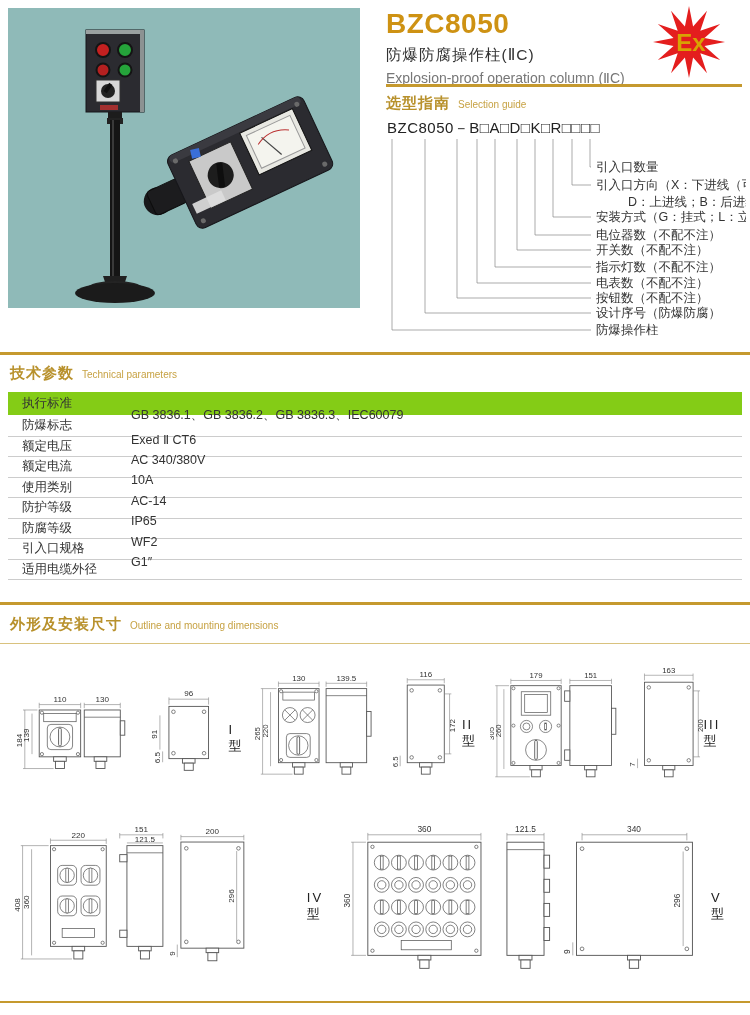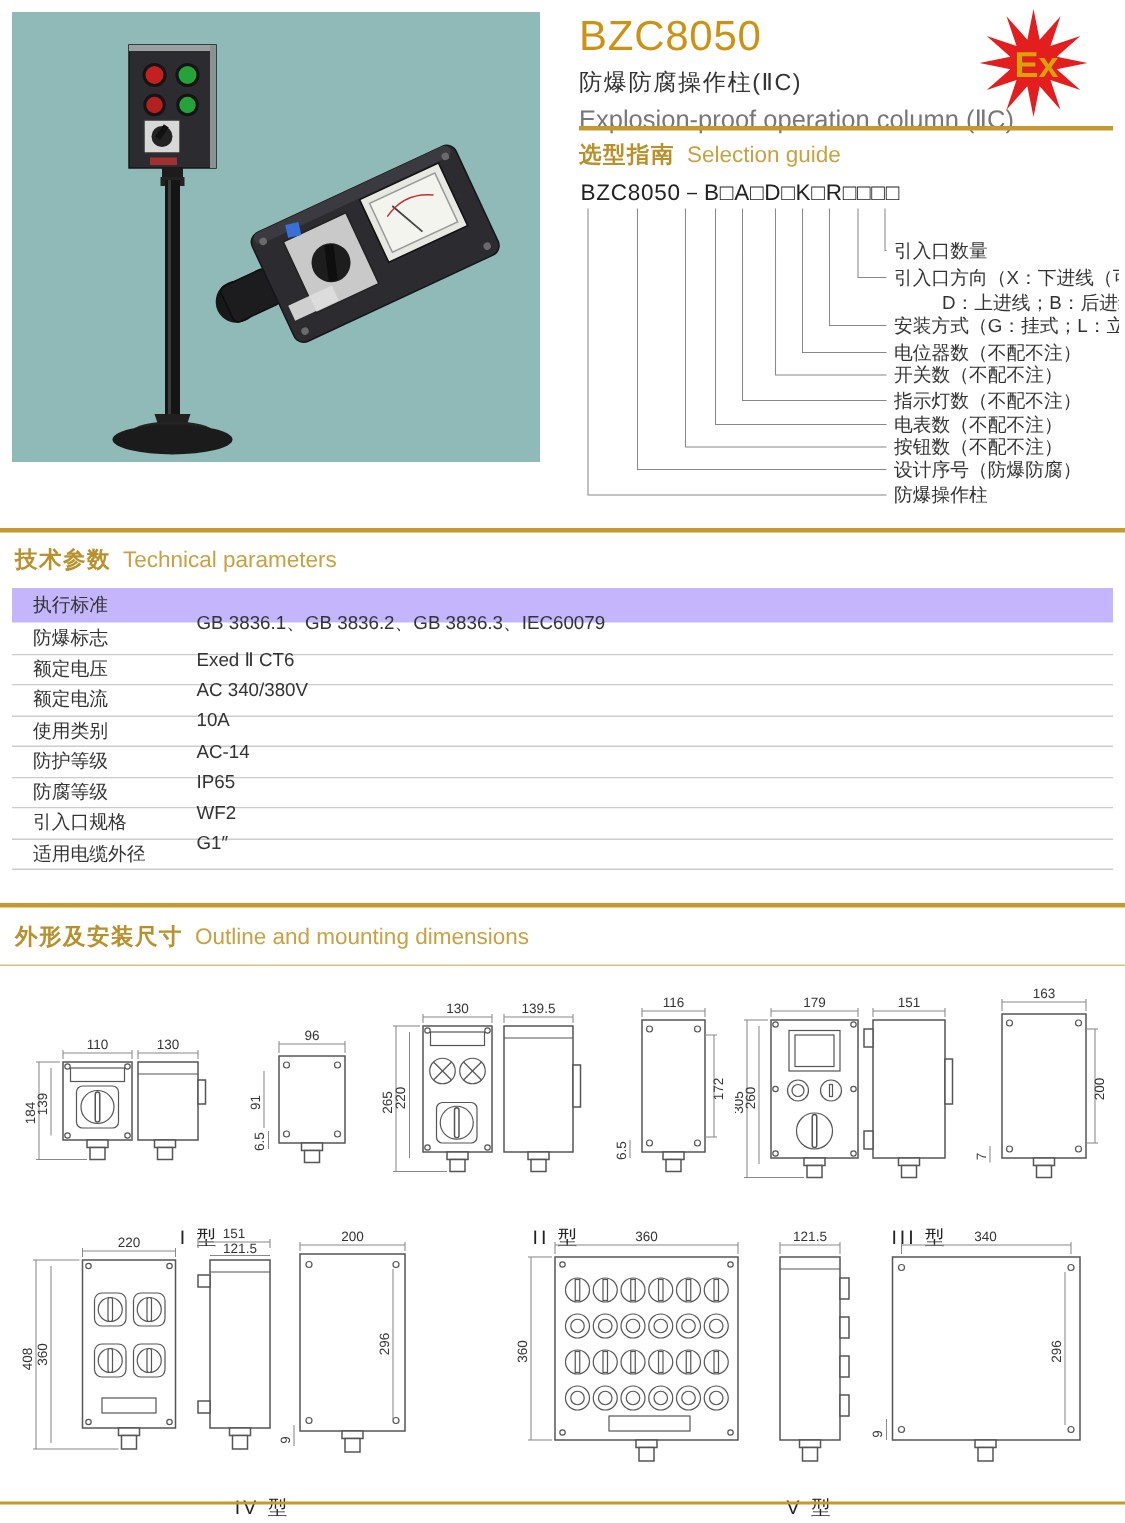--- a/index.html
+++ b/index.html
@@ -3,53 +3,53 @@
 <meta charset="utf-8">
 <style>
   * { margin:0; padding:0; box-sizing:border-box; }
   html,body { background:#fff; }
   body { font-family:"Liberation Sans","DejaVu Sans",sans-serif; }
   .page { position:relative; width:750px; height:1015px; background:#fff; overflow:hidden; }
 
   
   .photo-wrap { position:absolute; left:8px; top:8px; width:352px; height:300px; }
   .title-block { position:absolute; left:386px; top:8px; width:356px; }
-  .model-title { font-size:28px; font-weight:normal; color:#CE9213; letter-spacing:.5px; }
+  .model-title { font-size:28px; font-weight:bold; color:#CE9213; letter-spacing:.5px; }
   .title-cn { font-size:15.5px; color:#333; margin-top:5px; letter-spacing:1px; }
-  .title-en { font-size:17px; color:#777; margin-top:4px; }
+  .title-en { font-size:14px; color:#777; margin-top:4px; }
   .ex-logo { position:absolute; left:645px; top:4px; width:88px; height:76px; }
 
   .rule-gold { position:absolute; background:#C5992E; }
   .r1 { left:386px; top:84px; width:356px; height:3px; }
   .r2 { left:0; top:352px; width:750px; height:3px; }
   .r3 { left:0; top:602px; width:750px; height:3px; }
   .r4 { left:0; top:643px; width:750px; height:1px; background:#D9C27E; }
   .r5 { left:0; top:1001px; width:750px; height:2px; }
 
   .sec-head { position:absolute; display:flex; align-items:baseline; gap:8px; }
   .sec-cn { font-size:15px; font-weight:bold; color:#B8912C; letter-spacing:1px; }
-  .sec-en { font-size:15px; color:#C7A243; }
+  .sec-en { font-size:10px; color:#C7A243; }
   .sg-head { left:386px; top:94px; }
   .tp-head { left:10px; top:364px; }
   .od-head { left:10px; top:615px; }
 
   .model-code { position:absolute; left:387px; top:119px; font-size:15px; color:#222; letter-spacing:.5px; white-space:nowrap; }
   .tree-svg { position:absolute; left:380px; top:137px; }
 
   
   .tp-table { position:absolute; left:8px; top:392px; width:734px; font-size:12.5px; color:#333; }
   .trow { display:flex; align-items:stretch; height:20.5px; border-bottom:1px solid #cccccc; background:#fff; }
-  .trow.gold { height:24px; background:#c4b5fd; border-bottom:1px solid #fff; }
+  .trow.gold { height:24px; background:#84cc16; border-bottom:1px solid #fff; }
   .tlabel { width:104px; padding-left:14px; display:flex; align-items:center; flex-shrink:0; }
   .tvalue { flex:1; border-left:1px solid #b8b8b8; padding-left:18px; display:flex; align-items:center;margin-top:23px; }
 
   
   .draw-row1 { position:absolute; left:0; top:650px; width:750px; display:flex; align-items:flex-end; padding-left:14px; }
   .draw-row2 { position:absolute; left:0; top:816px; width:750px; display:flex; align-items:flex-end; padding-left:10px; }
-  .fig { display:flex; flex-direction:column; align-items:center; }
+  .fig { display:flex; flex-direction:row; align-items:center; }
   .fig-label { font-size:13px; color:#222; margin-top:20px; letter-spacing:2px; }
   svg .obj { stroke:#555; fill:#fff; stroke-width:1; }
   svg .ob2 { stroke:#555; fill:none; stroke-width:.8; }
   svg .dln { stroke:#888; stroke-width:.7; fill:none; }
   svg .dtx { font-size:9px; fill:#333; text-anchor:middle; }
 </style>
 </head>
 <body>
 
 <div class="page">

